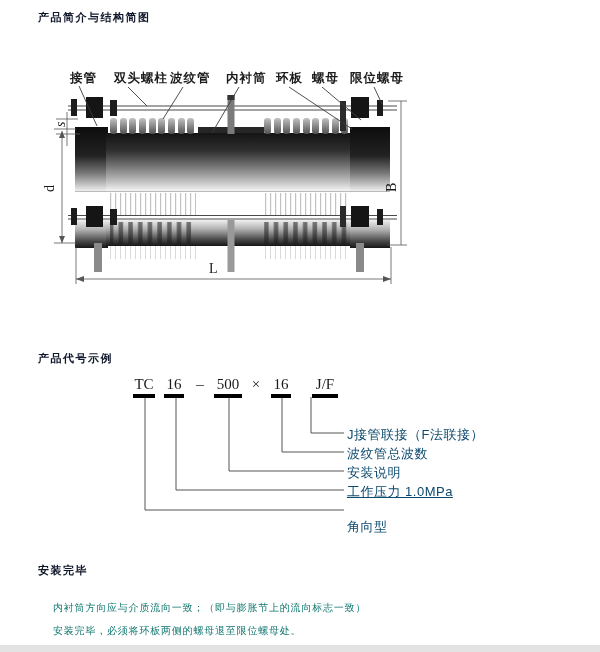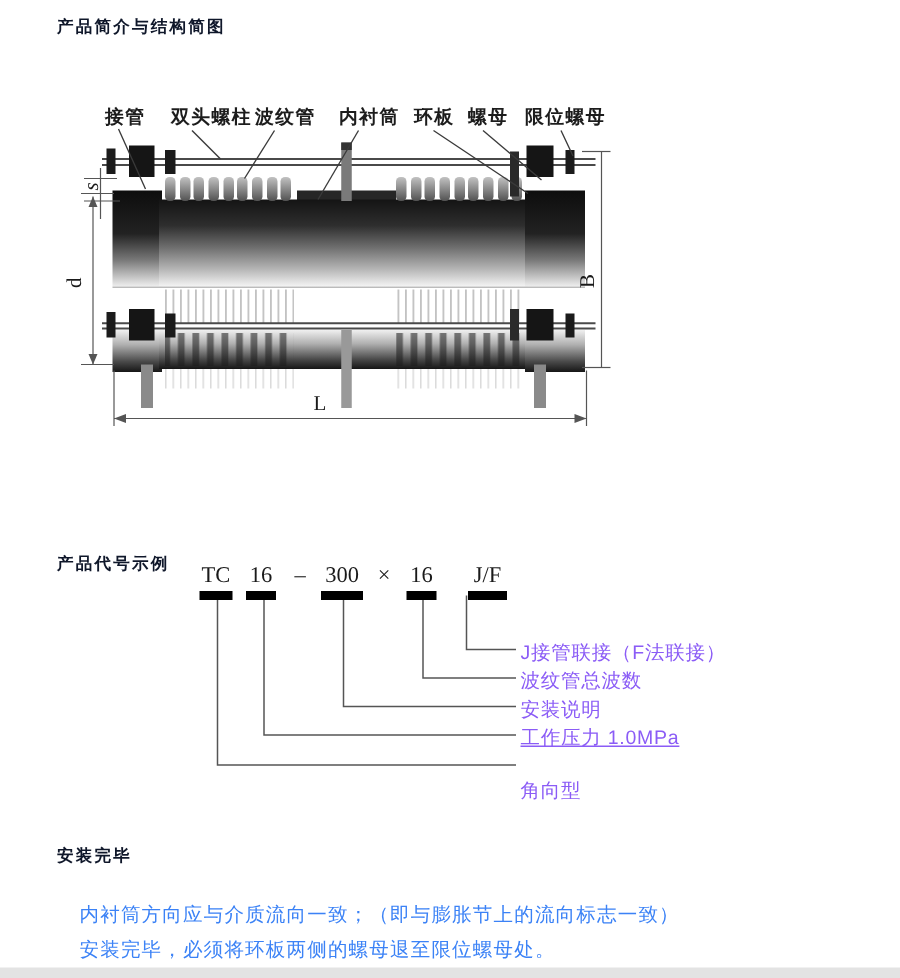--- a/index.html
+++ b/index.html
@@ -11,46 +11,46 @@
     overflow:hidden;
   }
   .section-title {
     position:absolute; left:38px;
     color:#0f172a;
     font-size:11px; font-weight:bold;
     letter-spacing:1.5px;
     white-space:nowrap;
   }
   #title-intro   { top:10px; }
-  #title-code    { top:368px; }
+  #title-code    { top:351px; }
   #title-install { top:563px; }
 
   .diagram-svg {
     position:absolute; left:0; top:0;
     width:600px; height:652px;
   }
 
   .code-seg {
     position:absolute; top:376px;
     font-family:"Liberation Serif", serif;
     font-size:15px; color:#1a1a1a;
     text-align:center;
     white-space:nowrap;
   }
-  .code-seg.u { border-bottom:6px solid #000000; padding-bottom:1px;font-family:Liberation Serif, serif; }
+  .code-seg.u { border-bottom:4px solid #000000; padding-bottom:1px;font-family:Liberation Serif, serif; }
 
   .anno {
     position:absolute; left:347px;
-    font-size:13px; color:#8b5cf6;
+    font-size:13px; color:#0c4a6e;
     white-space:nowrap; letter-spacing:0.5px;
   }
 
   .install-line {
     position:absolute; left:53px;
-    font-size:13px; color:#3b82f6;
+    font-size:10px; color:#0f766e;
     letter-spacing:0.8px;
     white-space:nowrap;
   }
 
   .footer-strip {
     position:absolute; left:0; top:645px;
     width:600px; height:7px;
     background:#e3e3e3;
   }
 
@@ -246,21 +246,21 @@
   </g>
 </svg>
 
 <div class="section-title" id="title-intro">产品简介与结构简图</div>
 <div class="section-title" id="title-code">产品代号示例</div>
 <div class="section-title" id="title-install">安装完毕</div>
 
 <div class="code-seg u" style="left:133px;width:22px;">TC</div>
 <div class="code-seg u" style="left:164px;width:20px;">16</div>
 <div class="code-seg" style="left:193px;width:14px;">–</div>
-<div class="code-seg u" style="left:214px;width:28px;">300</div>
+<div class="code-seg u" style="left:214px;width:28px;">500</div>
 <div class="code-seg" style="left:249px;width:14px;">×</div>
 <div class="code-seg u" style="left:271px;width:20px;">16</div>
 <div class="code-seg u" style="left:297px;width:26px;margin-left:15px;">J/F</div>
 
 <div class="anno" style="top:426px;">J接管联接（F法联接）</div>
 <div class="anno" style="top:445px;text-align:right;">波纹管总波数</div>
 <div class="anno" style="top:464px;">安装说明</div>
 <div class="anno" style="top:483px;text-decoration:underline;">工作压力 1.0MPa</div>
 <div class="anno" style="top:518px;">角向型</div>
 

